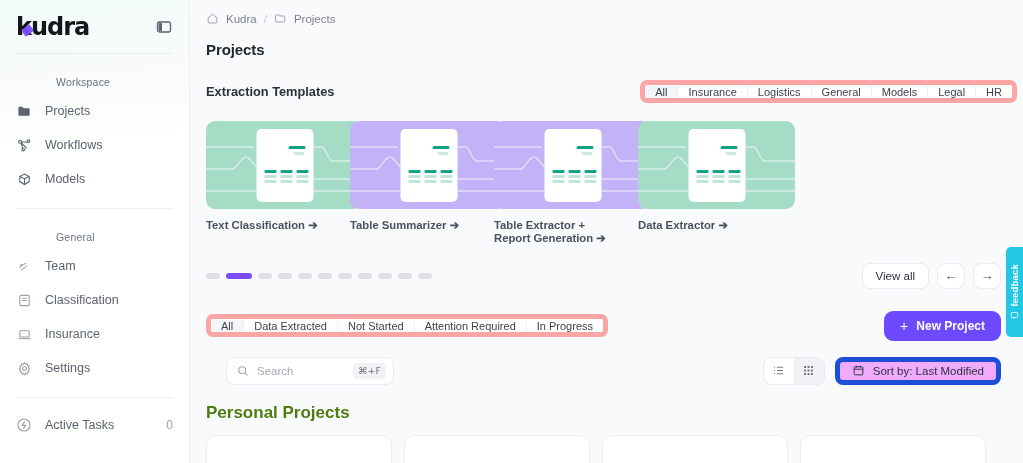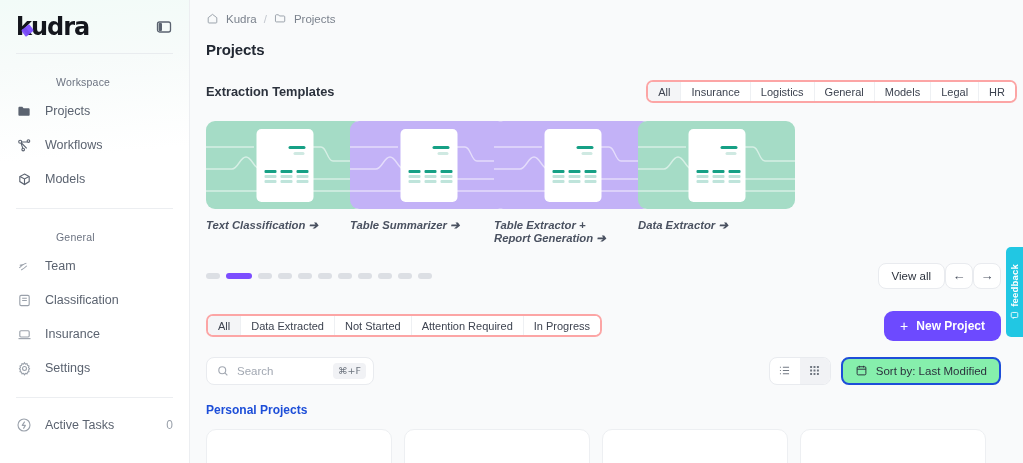--- a/index.html
+++ b/index.html
@@ -54,30 +54,30 @@
   .main { flex: 1 1 auto; background:#f9fafb; height:463px; position:relative; overflow:hidden; }
   .crumbs { display:flex; align-items:center; gap:7px; padding: 12px 0 0 16px; font-size:11.5px; color:#8b919b;}
   .crumbs .sl { color:#c3c7ce; }
   .crumbs .cword { color:#7b828d; }
   .page-title { font-size:15px; font-weight:700; color:#222833; padding: 16px 0 0 16px; letter-spacing:-.1px;}
 
   .sec-head { display:flex; align-items:center; justify-content:space-between;
               padding: 22px 6px 0 16px; }
   .sec-title { font-size:12.8px; font-weight:700; color:#2c323d; }
 
-  .seg { display:flex; background:#fff; border:2px solid #fca5a5; border-radius:7px;
+  .seg { display:flex; background:#fff; border:5px solid #fca5a5; border-radius:7px;
          overflow:hidden; height:23px; }
   .seg .si { font-size:11px; color:#3d4350; padding: 0 10px; display:flex; align-items:center;
              border-left:1px solid #eef0f3; cursor:pointer; white-space:nowrap; background:#fff;}
   .seg .si:first-child { border-left:none; }
   .seg .si.on { background:#f4f5f7; }
 
   
   .cards { display:flex; gap:14px; padding: 18px 0 0 16px; }
-  .card { width:130px; cursor:pointer;font-style:italic; }
+  .card { width:130px; cursor:pointer; }
   .thumb { width:157px; height:88px; border-radius:9px; position:relative; overflow:hidden; }
   .thumb.green { background:#a5dcc6; }
   .thumb.purple { background:#c3b2f7; }
   .thumb svg { position:absolute; inset:0; }
   .doc {
     position:absolute; left:50%; top:8px; transform:translateX(-50%);
     width:57px; height:73px; background:#fff; border-radius:5px;
   }
   .doc .bar-top { position:absolute; left:32px; top:17px; width:17px; height:3px; background:#16a085; border-radius:2px;}
   .doc .bar-top2 { position:absolute; left:37px; top:23px; width:11px; height:2.5px; background:#cfe9e2; border-radius:2px;}
@@ -86,53 +86,53 @@
   .doc .col i { display:block; height:2.6px; border-radius:1px; background:#16a085; margin-bottom:2.4px;}
   .doc .col i.l { background:#bfe4db; }
   .card-label { font-size:11.3px; color:#4a5160; font-weight:600; margin-top:10px; line-height:1.15; }
   .card-label .arw { font-weight:700; }
 
   
   .dots-row { display:flex; align-items:center; justify-content:space-between; padding: 18px 22px 0 16px; }
   .dots { display:flex; gap:6px; align-items:center; }
   .dot { width:14px; height:6px; border-radius:4px; background:#dcdfe4; cursor:pointer;}
   .dot.on { width:26px; background:#7c4dff; }
-  .navbtns { display:flex; align-items:center; }
+  .navbtns { display:flex; gap:8px; align-items:center; }
   .pill { background:#fff; border:1px solid #e9ebef; border-radius:8px; height:26px;
           display:flex; align-items:center; justify-content:center; font-size:11.5px;
           color:#2c323d; cursor:pointer; }
   .pill.viewall { padding: 0 13px; font-weight:500; }
   .pill.arrow { width:28px; color:#4a5160; font-size:13px; }
 
   
   .status-row { display:flex; align-items:center; justify-content:space-between; padding: 22px 22px 0 16px; }
   .newproj { background:#6d4aff; color:#fff; border:none; border-radius:9px;
              height:30px; padding:0 16px; font-size:12px; font-weight:700;
              display:flex; align-items:center; gap:8px; cursor:pointer;
              font-family:"Liberation Sans", sans-serif; }
   .newproj .plus { font-size:14px; font-weight:400; }
 
   
   .search-row { display:flex; align-items:center; justify-content:space-between; padding: 16px 22px 0 16px; }
   .search {
     width:168px; height:28px; background:#fff; border:1px solid #e9ebef; border-radius:8px;
-    display:flex; align-items:center; gap:8px; padding: 0 7px 0 10px;
+    display:flex; align-items:center; gap:8px; padding: 0 7px 0 10px; margin-left: 20px;
   }
   .search .ph { font-size:11.5px; color:#a2a8b2; flex:1; }
   .kbd { background:#f1f2f5; border-radius:4px; font-size:9.5px; color:#6e757f;
          padding: 2.5px 5px; font-family:"DejaVu Sans", sans-serif; }
   .right-tools { display:flex; align-items:center; gap:10px; }
   .viewtoggle { display:flex; background:#fff; border:1px solid #e9ebef; border-radius:8px; overflow:hidden; height:28px;}
   .viewtoggle .vt { width:30px; display:flex; align-items:center; justify-content:center; cursor:pointer;}
   .viewtoggle .vt.on { background:#f1f2f5; }
-  .sortby { background:#86efac; border:2px solid #1d4ed8; border-radius:8px; height:28px;
+  .sortby { background:#f0abfc; border:5px solid #1d4ed8; border-radius:8px; height:28px;
             display:flex; align-items:center; gap:8px; padding:0 12px;
             font-size:11.5px; color:#2c323d; cursor:pointer; }
 
-  .personal { font-size:12px; font-weight:700; color:#1d4ed8; padding: 18px 0 0 16px; }
+  .personal { font-size:17px; font-weight:700; color:#4d7c0f; padding: 18px 0 0 16px; }
   .proj-cards { display:flex; gap:12px; padding: 12px 0 0 16px; }
   .proj-card { width:186px; height:40px; background:#fff; border:1px solid #edeff2;
                border-top-left-radius:10px; border-top-right-radius:10px; }
 
   
   .feedback {
     position:absolute; right:0; top:247px; width:17px; height:90px;
     background:#21c7e3; border-top-left-radius:5px; border-bottom-left-radius:5px;
     display:flex; flex-direction:column; align-items:center; justify-content:center; gap:5px;
     cursor:pointer;

